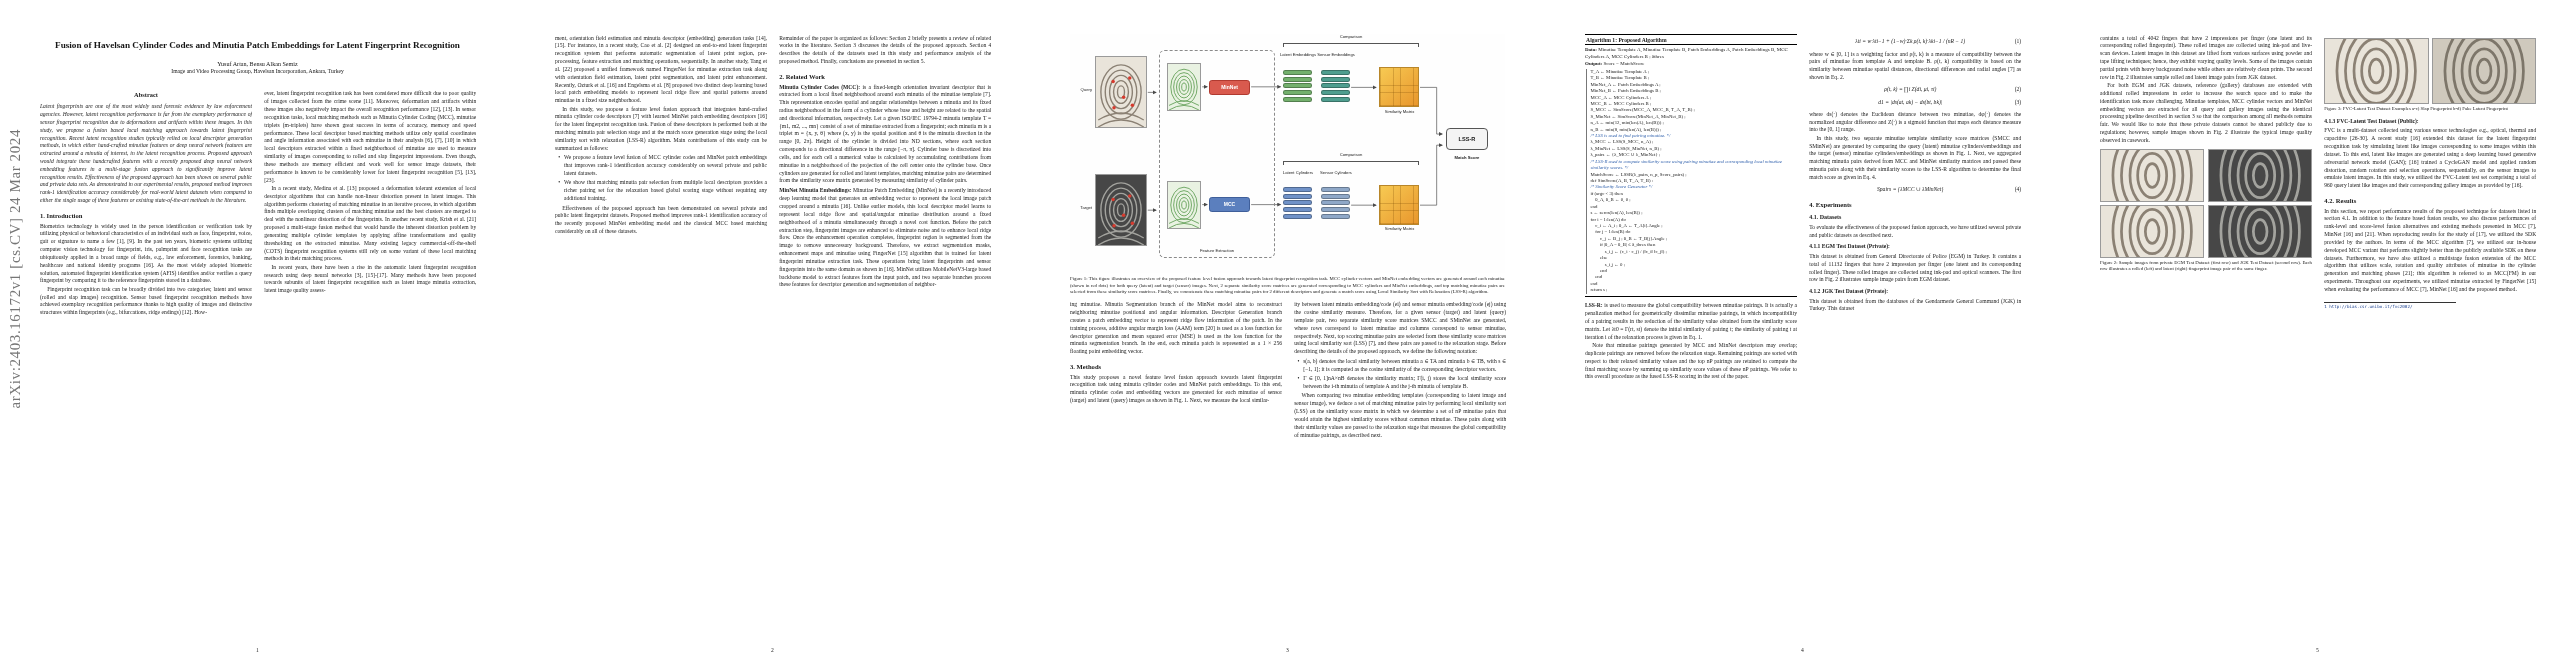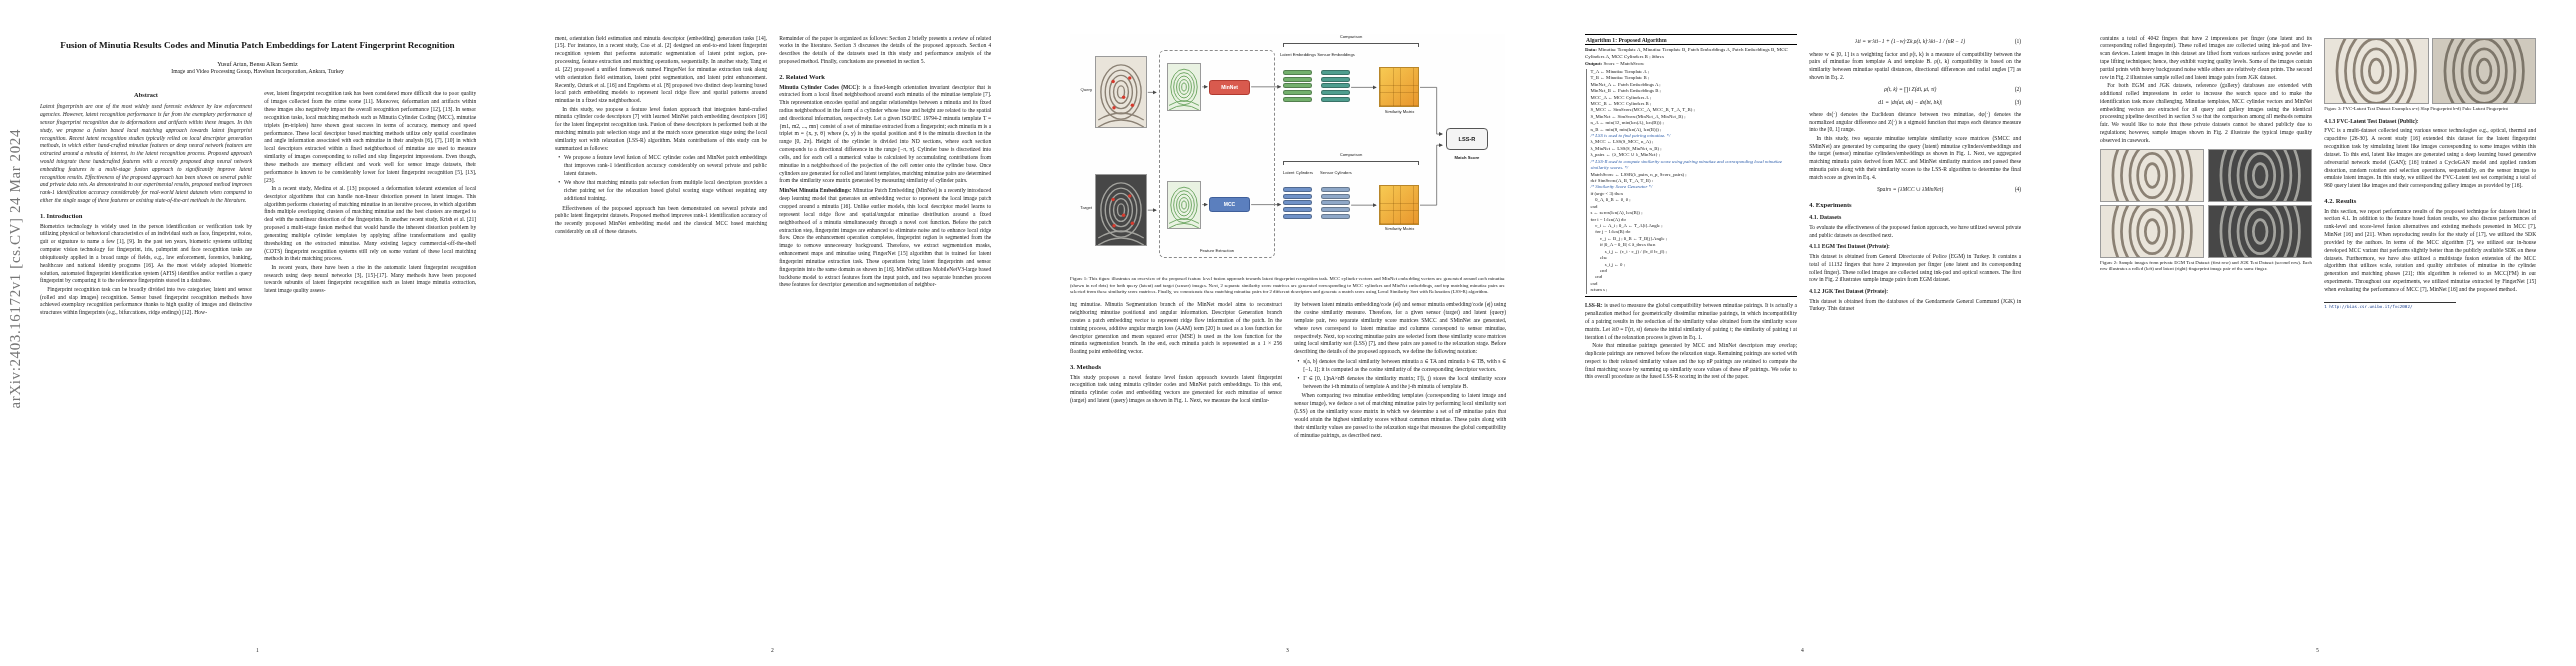--- a/index.html
+++ b/index.html
@@ -97,21 +97,21 @@
         <circle cx="22" cy="58" r="2"></circle>
     </g>
   </symbol>
 </svg>
 
 <div class="stamp">arXiv:2403.16172v1  [cs.CV]  24 Mar 2024</div>
 
 <div class="sheet">
 
   <section class="page">
-    <h1 class="title">Fusion of Minutia Results Codes and Minutia Patch Embeddings for Latent Fingerprint Recognition</h1>
+    <h1 class="title">Fusion of Havelsan Cylinder Codes and Minutia Patch Embeddings for Latent Fingerprint Recognition</h1>
     <div class="authors">Yusuf Artan, Bensu Alkan Semiz</div>
     <div class="affil">Image and Video Processing Group, Havelsan Incorporation, Ankara, Turkey</div>
     <div class="cols">
       <div class="col">
           <div class="blk abshead">Abstract</div>
           <div class="blk abstract">Latent fingerprints are one of the most widely used forensic evidence by law enforcement agencies. However, latent recognition performance is far from the exemplary performance of sensor fingerprint recognition due to deformations and artifacts within these images. In this study, we propose a fusion based local matching approach towards latent fingerprint recognition. Recent latent recognition studies typically relied on local descriptor generation methods, in which either hand-crafted minutiae features or deep neural network features are extracted around a minutia of interest, in the latent recognition process. Proposed approach would integrate these handcrafted features with a recently proposed deep neural network embedding features in a multi-stage fusion approach to significantly improve latent recognition results. Effectiveness of the proposed approach has been shown on several public and private data sets. As demonstrated in our experimental results, proposed method improves rank-1 identification accuracy considerably for real-world latent datasets when compared to either the single usage of these features or existing state-of-the-art methods in the literature.</div>
           <div class="blk h1">1. Introduction</div>
           <div class="blk pn">Biometrics technology is widely used in the person identification or verification task by utilizing physical or behavioral characteristics of an individual such as face, fingerprint, voice, gait or signature to name a few [1], [9]. In the past ten years, biometric systems utilizing computer vision technology for fingerprint, iris, palmprint and face recognition tasks are ubiquitously applied in a broad range of fields, e.g., law enforcement, forensics, banking, healthcare and national identity programs [16]. As the most widely adopted biometric solution, automated fingerprint identification system (AFIS) identifies and/or verifies a query fingerprint by comparing it to the reference fingerprints stored in a database.</div>
           <div class="blk p">Fingerprint recognition task can be broadly divided into two categories; latent and sensor (rolled and slap images) recognition. Sensor based fingerprint recognition methods have achieved exemplary recognition performance thanks to high quality of images and distinctive structures within fingerprints (e.g., bifurcations, ridge endings) [12]. How-</div>
         </div>

